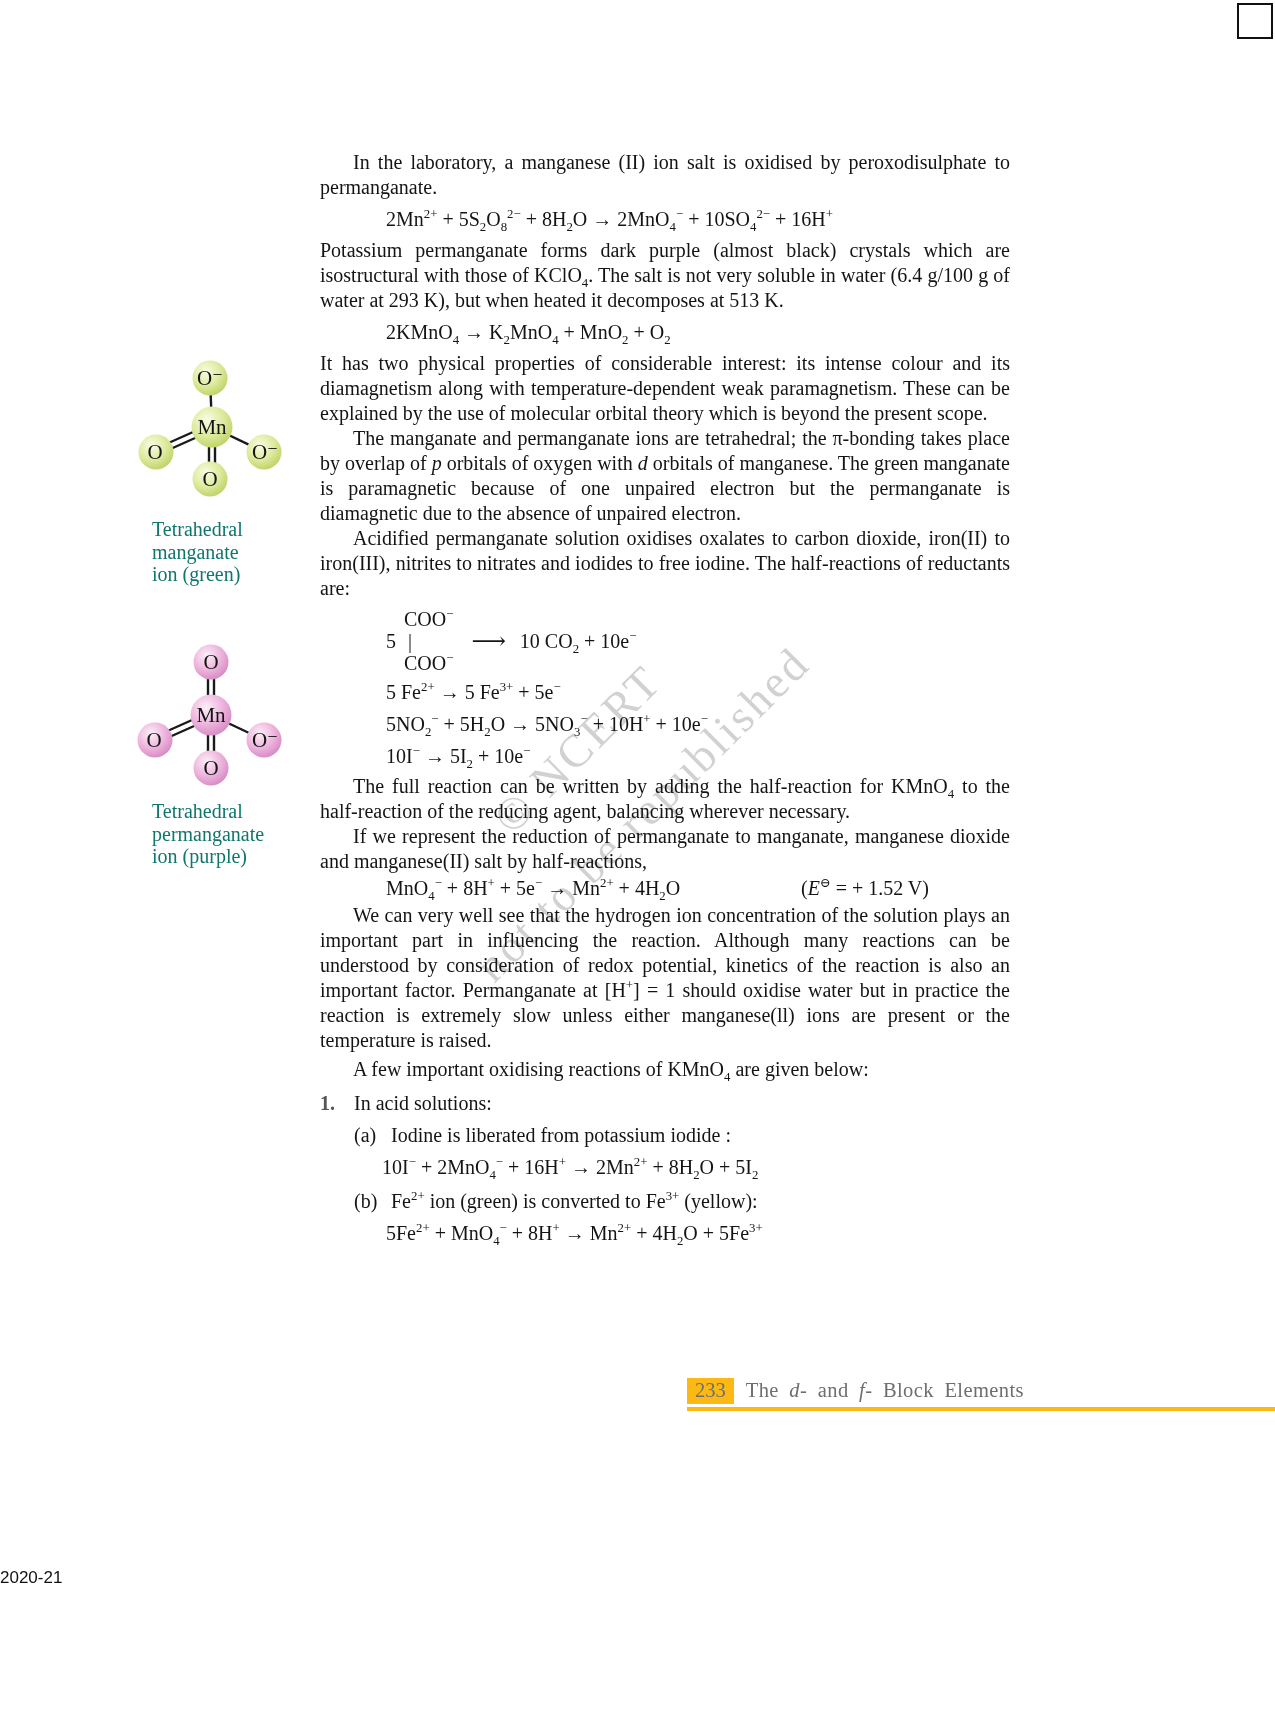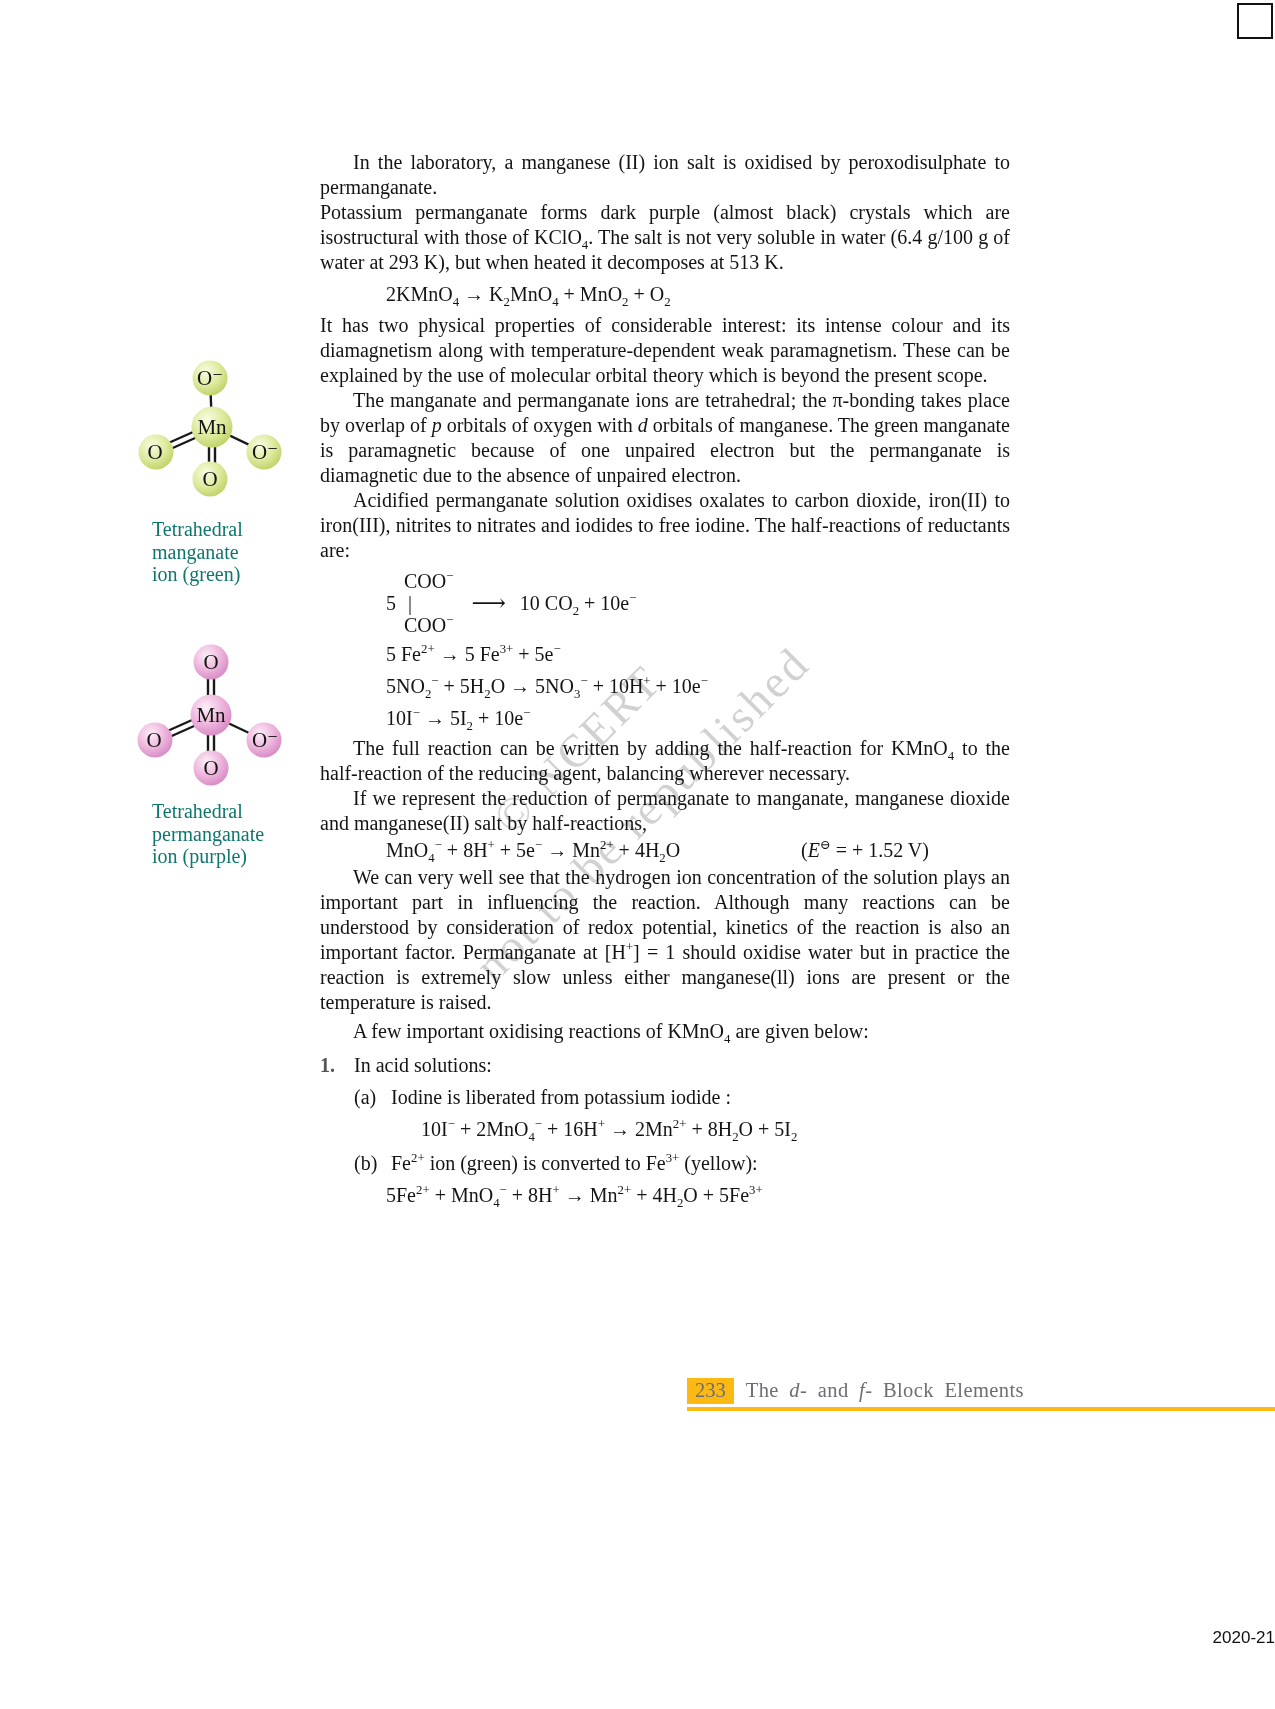--- a/index.html
+++ b/index.html
@@ -13,21 +13,21 @@
   .watermark{position:absolute;left:330px;top:690px;width:560px;text-align:center;
              transform:rotate(-45deg);color:rgba(90,90,90,0.28);font-size:46px;
              letter-spacing:3px;line-height:92px;white-space:nowrap;pointer-events:none;}
 
   
   .main-col{position:absolute;left:320px;top:150px;width:690px;font-size:20px;line-height:25px;}
   .para{text-align:justify;margin:0;}
   .indent{text-indent:33px;}
   sup,sub{font-size:64%;line-height:0;}
   .equation{margin:4px 0 4px 66px;line-height:30px;}
-  .eq-a{margin-left:101px;}
+  .eq-a{margin-left:62px;}
   .redox-row{display:flex;margin-left:66px;line-height:29px;}
   .redox-eq{width:415px;}
   .oxalate{display:flex;align-items:center;margin:6px 0 2px 66px;line-height:24px;}
   .oxa-coeff{margin-right:8px;}
   .oxa-struct{display:flex;flex-direction:column;}
   .oxa-bar{margin-left:4px;line-height:20px;}
   .oxa-arrow{margin:0 14px 0 18px;font-size:24px;}
   .halfreaction{margin:3px 0 3px 66px;line-height:29px;}
 
   .list-row{display:flex;margin-top:9px;}
@@ -37,21 +37,21 @@
 
   
   .figure{position:absolute;}
   .fig-caption{position:absolute;font-size:20px;line-height:22.5px;color:#0f766e;}
 
   
   .footer{position:absolute;left:687px;top:1378px;width:588px;border-bottom:4px solid #FDB913;
           padding-bottom:3px;display:flex;align-items:baseline;color:#6d6e71;font-size:20.5px;}
   .page-badge{background:#FDB913;padding:1px 8px 2px 8px;margin-right:12px;color:#6d6e71;}
   .chapter-title{word-spacing:5px;letter-spacing:0.4px;}
-  .edition-year{position:absolute;left:0;right:0;top:1628px;text-align:right;
+  .edition-year{position:absolute;left:0;right:0;top:1568px;text-align:left;
                 font-family:"Liberation Sans","DejaVu Sans",sans-serif;font-size:17px;color:#111;}
 </style>
 </head>
 <body>
 
 <div id="page">
 
   <div class="corner-box"></div>
 
   <div class="watermark">
@@ -130,20 +130,21 @@
   </svg>
   <div class="fig-caption" style="left:152px;top:800px;">
     <div>Tetrahedral</div>
     <div>permanganate</div>
     <div>ion (purple)</div>
   </div>
 
   <div class="main-col">
 
     <p class="para indent">In the laboratory, a manganese (II) ion salt is oxidised by peroxodisulphate to permanganate.</p>
+    <div class="equation">2Mn<sup>2+</sup> + 5S<sub>2</sub>O<sub>8</sub><sup>2−</sup> + 8H<sub>2</sub>O → 2MnO<sub>4</sub><sup>−</sup> + 10SO<sub>4</sub><sup>2−</sup> + 16H<sup>+</sup></div>
     <p class="para">Potassium permanganate forms dark purple (almost black) crystals which are isostructural with those of KClO<sub>4</sub>. The salt is not very soluble in water (6.4 g/100 g of water at 293 K), but when heated it decomposes at 513 K.</p>
     <div class="equation">2KMnO<sub>4</sub> → K<sub>2</sub>MnO<sub>4</sub> + MnO<sub>2</sub> + O<sub>2</sub></div>
     <p class="para">It has two physical properties of considerable interest: its intense colour and its diamagnetism along with temperature-dependent weak paramagnetism. These can be explained by the use of molecular orbital theory which is beyond the present scope.</p>
     <p class="para indent">The manganate and permanganate ions are tetrahedral; the π-bonding takes place by overlap of <i>p</i> orbitals of oxygen with <i>d</i> orbitals of manganese. The green manganate is paramagnetic because of one unpaired electron but the permanganate is diamagnetic due to the absence of unpaired electron.</p>
     <p class="para indent">Acidified permanganate solution oxidises oxalates to carbon dioxide, iron(II) to iron(III), nitrites to nitrates and iodides to free iodine. The half-reactions of reductants are:</p>
 
     <div class="oxalate">
       <span class="oxa-coeff">5</span>
       <span class="oxa-struct">
         <span>COO<sup>−</sup></span>

